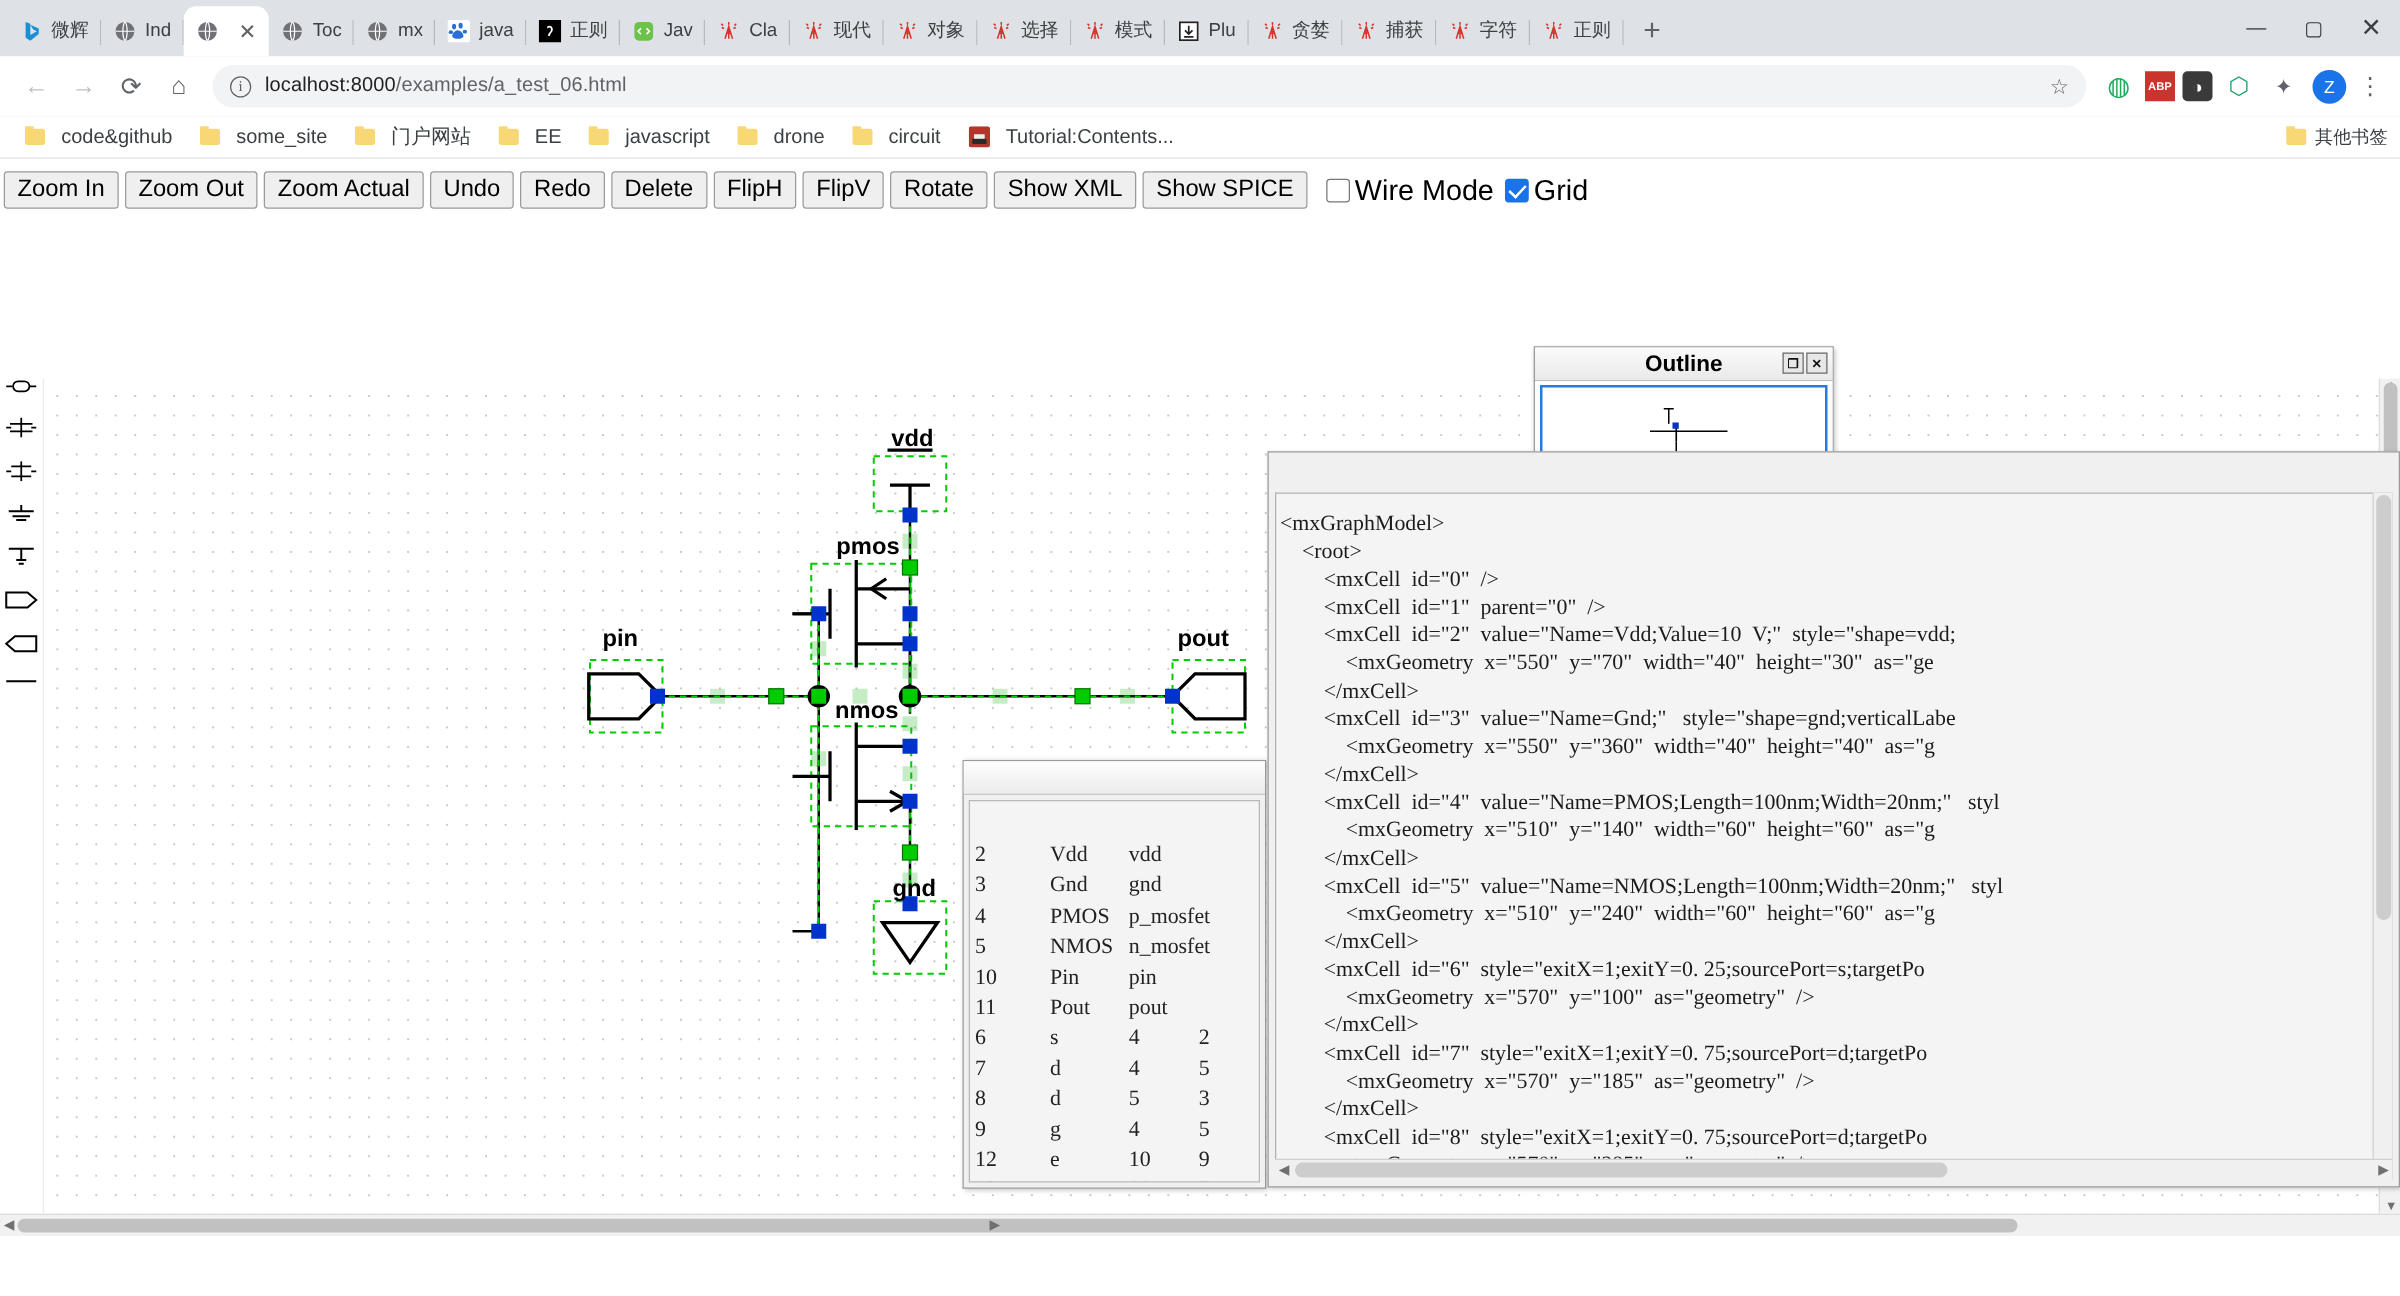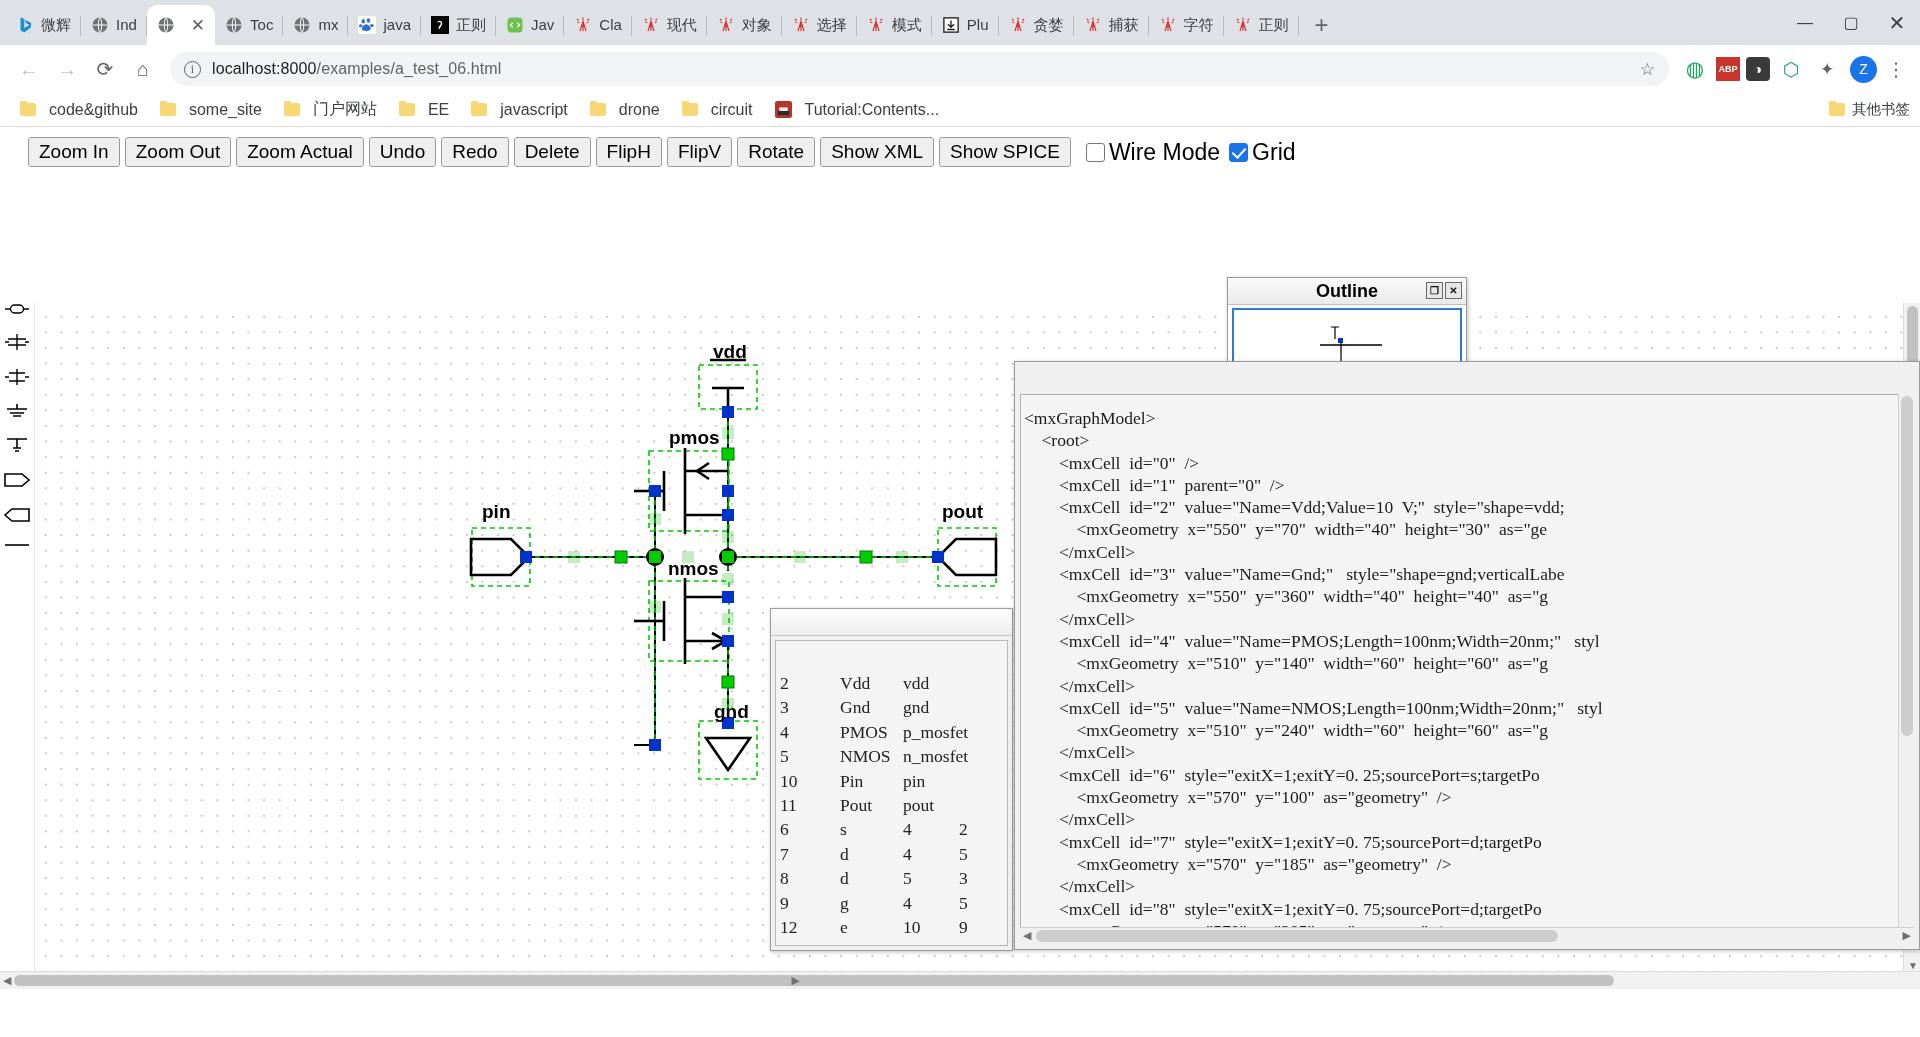--- a/index.html
+++ b/index.html
@@ -63,21 +63,21 @@
   .bookmarks { height:34px; background:#fff; display:flex; align-items:center; padding:0 12px; gap:6px; border-bottom:1px solid #dadce0; position:relative; }
   .bm { display:flex; align-items:center; gap:13px; padding:3px 8px; border-radius:4px; font-size:16px; color:#3c4043; white-space:nowrap; }
   .bmfolder { width:16px; height:13px; background:#f8d775; border-radius:2px; flex:0 0 16px; position:relative; }
   .bmfolder::before { content:""; position:absolute; left:0; top:-2px; width:7px; height:3px; background:#f8d775; border-radius:1px 1px 0 0; }
   .bm .ficon { width:17px; height:17px; flex:0 0 17px; }
   .bmright { position:absolute; right:10px; display:flex; align-items:center; gap:7px; font-size:14.5px; color:#3c4043;padding-left:12px; }
 
   
   .page { position:relative; width:1920px; height:862px; background:#fff; overflow:hidden; }
 
-  .apptoolbar { position:absolute; left:0; top:8px; height:34px; display:flex; align-items:center; padding-left:28px; gap:5px; z-index:5;}
+  .apptoolbar { position:absolute; left:0; top:8px; height:34px; display:flex; align-items:center; padding-left:3px; gap:5px; z-index:5;}
   .tbtn {
     background:#efefef; border:1px solid #9a9a9a; border-radius:3px;
     font-family:"Liberation Sans", sans-serif; font-size:19px; color:#000;
     padding:3px 10px 4px; line-height:1.15; white-space:nowrap;
   }
   .chkwrap { display:flex; align-items:center; gap:4px; margin-left:10px; font-size:23px; color:#000; }
   .cbox { width:19px; height:19px; border:1px solid #767676; border-radius:3px; background:#fff; flex:0 0 19px; }
   .cbox.on { background:#1a73e8; border-color:#1a73e8; position:relative; }
   .cbox.on::after {
     content:""; position:absolute; left:5px; top:1.5px; width:6px; height:11px;

